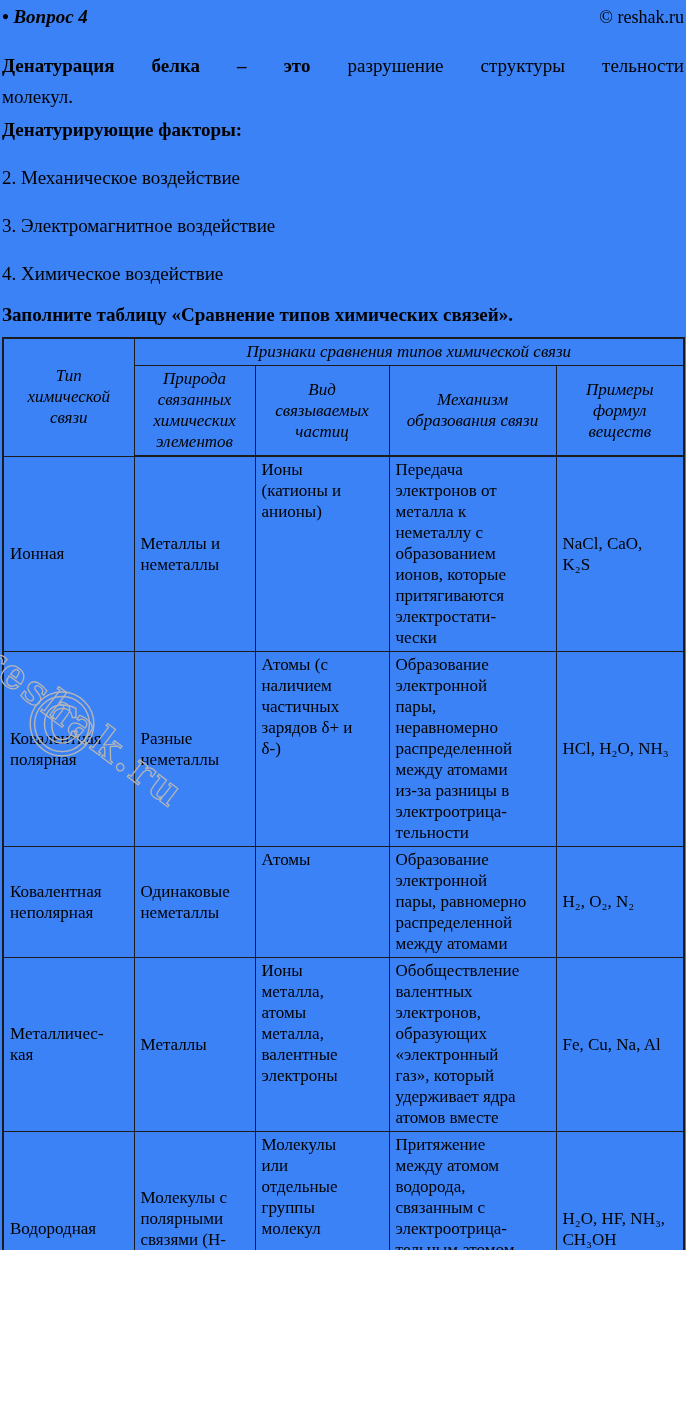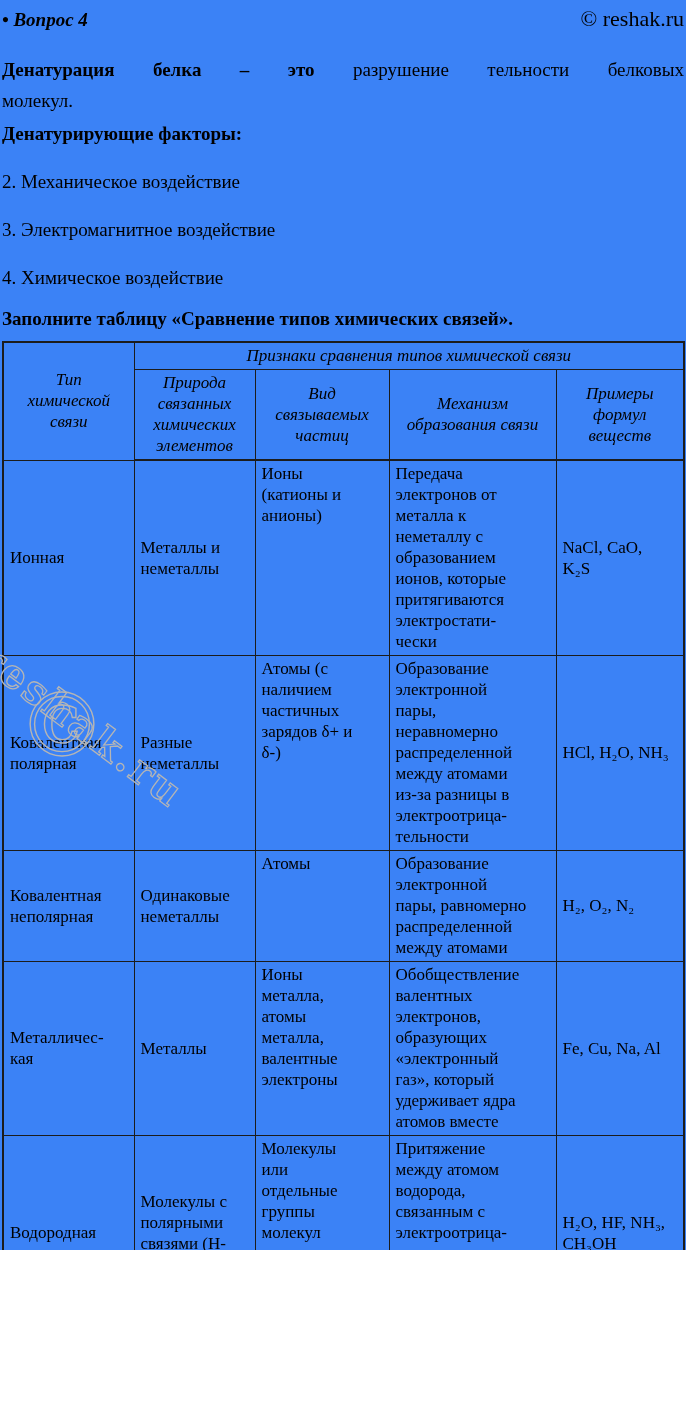--- a/index.html
+++ b/index.html
@@ -9,21 +9,21 @@
     width: 686px;
     height: 1250px;
     overflow: hidden;
     background: #3b82f6;
     box-sizing: border-box;
     padding: 6px 2px 0 2px;
   }
   
   .topbar { display: flex; justify-content: space-between; align-items: baseline; }
   .q-label { font-weight: bold; font-style: italic; font-size: 19px; }
-  .copyright { font-size: 22px; }
+  .copyright { font-size: 18px; }
 
   
   .definition { margin-top: 22px; font-size: 19px; line-height: 31px; }
   .def-line1 { text-align: justify; text-align-last: justify; }
   .def-bold { font-weight: bold; }
   .def-line2 { text-align: left; }
 
   .factors-heading { margin-top: 7px; font-size: 19px; font-weight: bold; line-height: 22px; }
   .factor-item { margin-top: 26px; font-size: 19px; line-height: 22px; }
   .factor-item.first { margin-top: 19px; }
@@ -79,21 +79,21 @@
 <body>
 
 <div class="page">
 
   <div class="topbar">
     <span class="q-label">• Вопрос 4</span>
     <span class="copyright">© reshak.ru</span>
   </div>
 
   <div class="definition">
-    <div class="def-line1"><span class="def-bold">Денатурация белка – это</span> <span>разрушение тельности белковых</span></div>
+    <div class="def-line1"><span class="def-bold">Денатурация белка – это</span> <span>разрушение структуры тельности</span></div>
     <div class="def-line2">молекул.</div>
   </div>
 
   <div class="factors-heading">Денатурирующие факторы:</div>
 
   <div class="factor-item">2. Механическое воздействие</div>
   <div class="factor-item">3. Электромагнитное воздействие</div>
   <div class="factor-item">4. Химическое воздействие</div>
 
 

